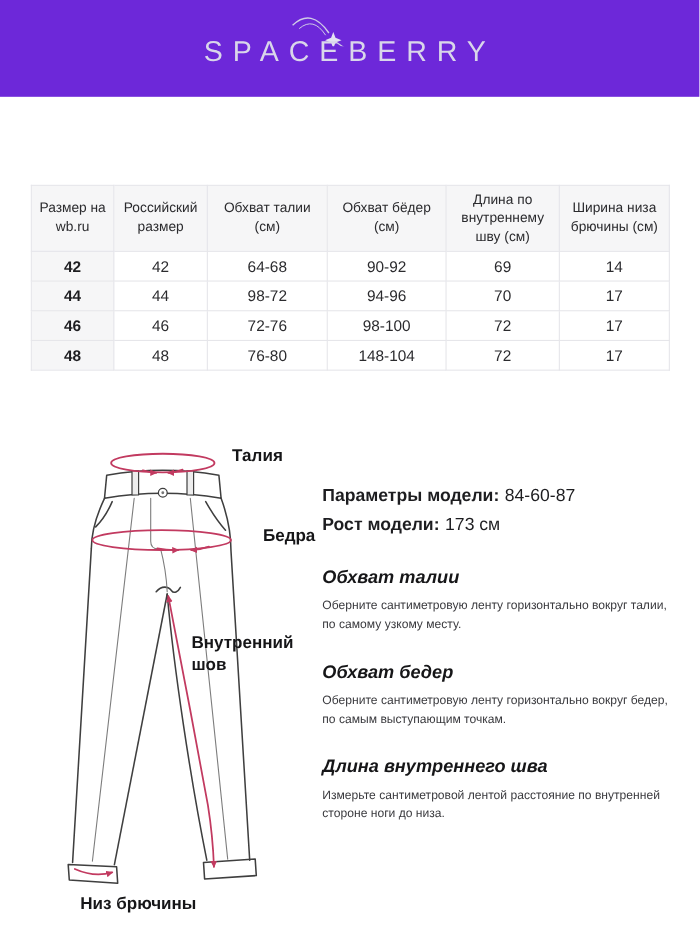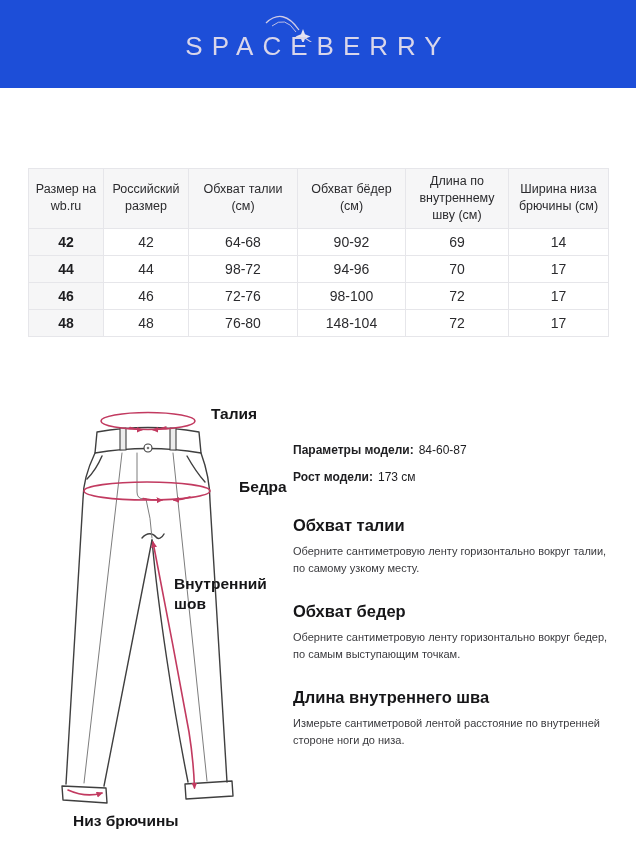--- a/index.html
+++ b/index.html
@@ -1,44 +1,44 @@
 <!DOCTYPE html>
 <html><head>
 <meta charset="utf-8">
 <style>
   * { margin:0; padding:0; box-sizing:border-box; }
   body { background:#fff; font-family:"Liberation Sans", sans-serif; }
   .page { position:relative; width:636px; height:848px; background:#fff; overflow:hidden; }
 
   
-  .brand-bar { position:absolute; top:0; left:0; width:636px; height:88px; background:#1d4ed8; }
+  .brand-bar { position:absolute; top:0; left:0; width:636px; height:88px; background:#6d28d9; }
   .logo-text { position:absolute; width:100%; text-align:center; top:31px; color:#d9d6ea;
                font-size:26px; letter-spacing:9px; font-weight:400; }
   .sparkle { position:absolute; left:256px; top:6px; }
 
   
   .size-table { position:absolute; left:28px; top:168px; width:580px; border-collapse:collapse;
                 table-layout:fixed; }
   .size-table th, .size-table td { border:1px solid #e6e6ea; text-align:center; vertical-align:middle; }
   .size-table th { background:#f6f6f7; font-weight:400; font-size:12.5px; color:#2b2b2e;
                    height:54px; line-height:1.35; padding:4px 6px; }
   .size-table td { font-size:14px; color:#2b2b2e; height:27px; background:#fff; }
   .size-table td.rowhead { background:#f6f6f7; font-weight:700; color:#1d1d20; }
   .c1{width:75px}.c2{width:85px}.c3{width:109px}.c4{width:108px}.c5{width:103px}.c6{width:100px}
 
   
   .pants-svg { position:absolute; left:40px; top:392px; }
 
   
   .info-col { position:absolute; left:293px; top:437px; width:325px; color:#1d1d20; }
-  .model-line { font-size:12px; line-height:27px; color:#1d1d20; }
+  .model-line { font-size:16px; line-height:27px; color:#1d1d20; }
   .model-line .lbl { font-weight:700; }
   .model-line .val { margin-left:5px; font-weight:400; }
   .measure-section { margin-top:25px; }
-  .measure-section h3 { font-size:16.5px; font-weight:700; color:#161618; margin-bottom:8px; }
+  .measure-section h3 { font-size:16.5px; font-weight:700; color:#161618; margin-bottom:8px;font-style:italic; }
   .measure-section p { font-size:11px; line-height:1.55; color:#3a3a3e; }
 </style>
 </head>
 <body>
 
 <div class="page">
 
   <div class="brand-bar">
     <svg class="sparkle" width="70" height="36" viewBox="0 0 70 36">
       <path d="M10,17 Q27,1 43,24" fill="none" stroke="#cfcbe6" stroke-width="1.3"></path>

